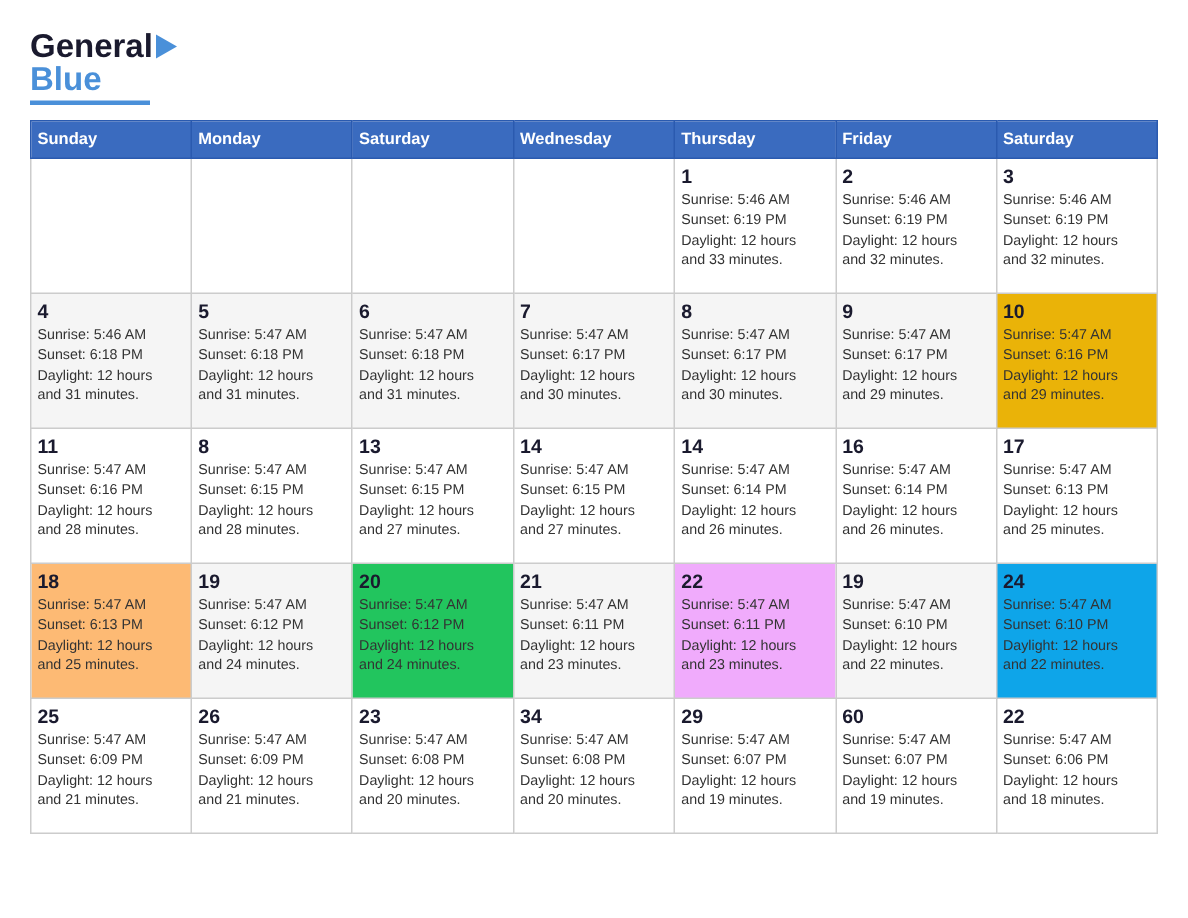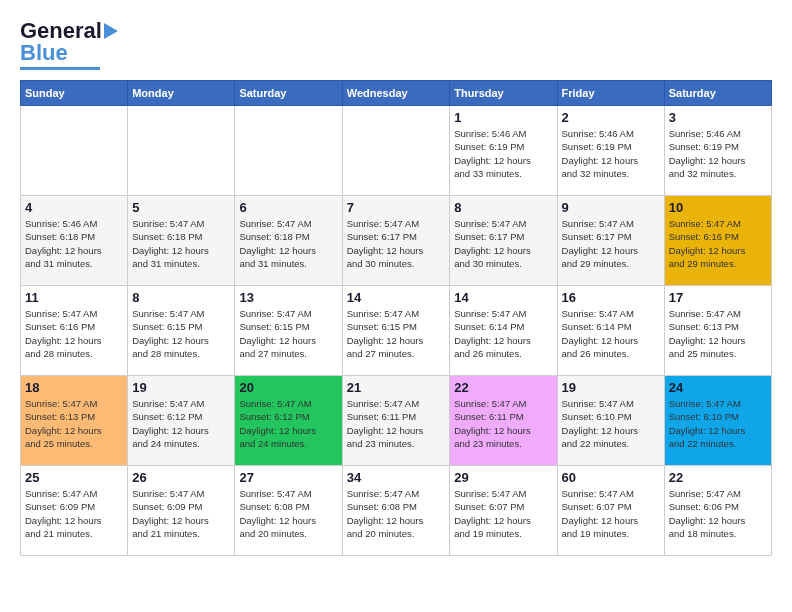--- a/index.html
+++ b/index.html
@@ -316,21 +316,21 @@
 and 21 minutes.</div>
         </td>
         <td>
           <span class="day-number">26</span>
           <div class="day-info" style="white-space: pre-line;">Sunrise: 5:47 AM
 Sunset: 6:09 PM
 Daylight: 12 hours
 and 21 minutes.</div>
         </td>
         <td>
-          <span class="day-number">27</span>
+          <span class="day-number">23</span>
           <div class="day-info" style="white-space: pre-line;">Sunrise: 5:47 AM
 Sunset: 6:08 PM
 Daylight: 12 hours
 and 20 minutes.</div>
         </td>
         <td>
           <span class="day-number">34</span>
           <div class="day-info" style="white-space: pre-line;">Sunrise: 5:47 AM
 Sunset: 6:08 PM
 Daylight: 12 hours

